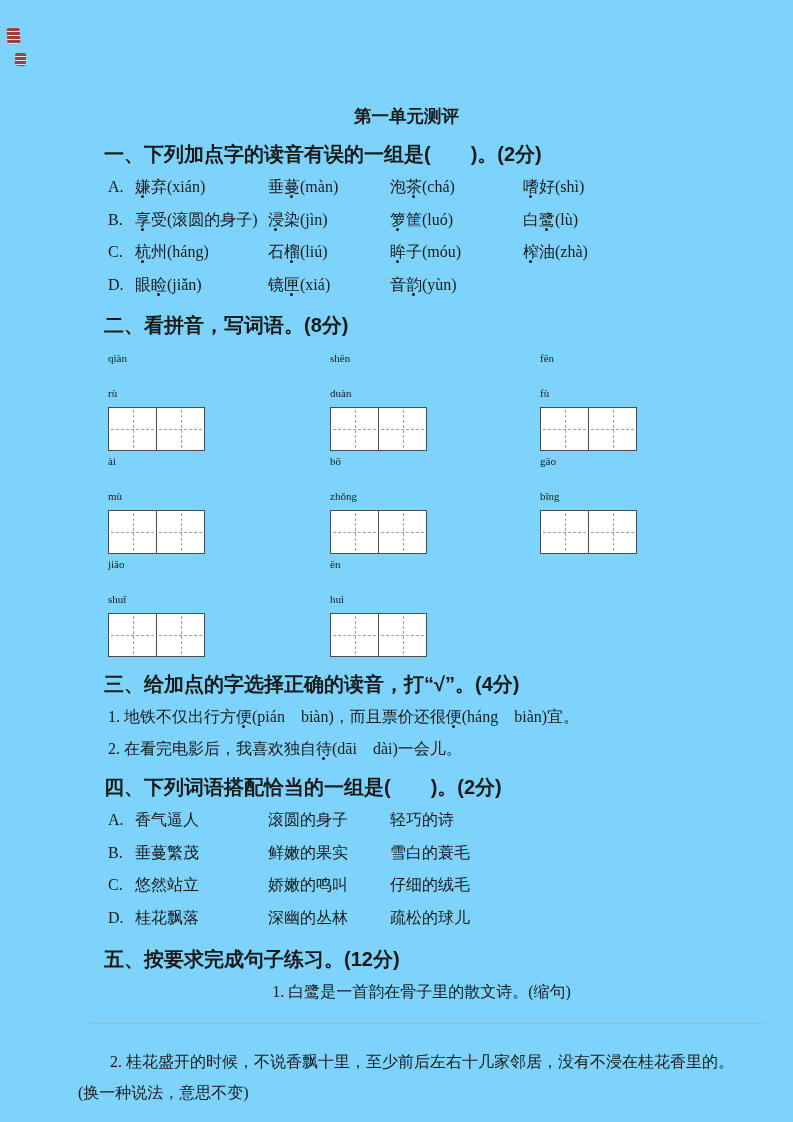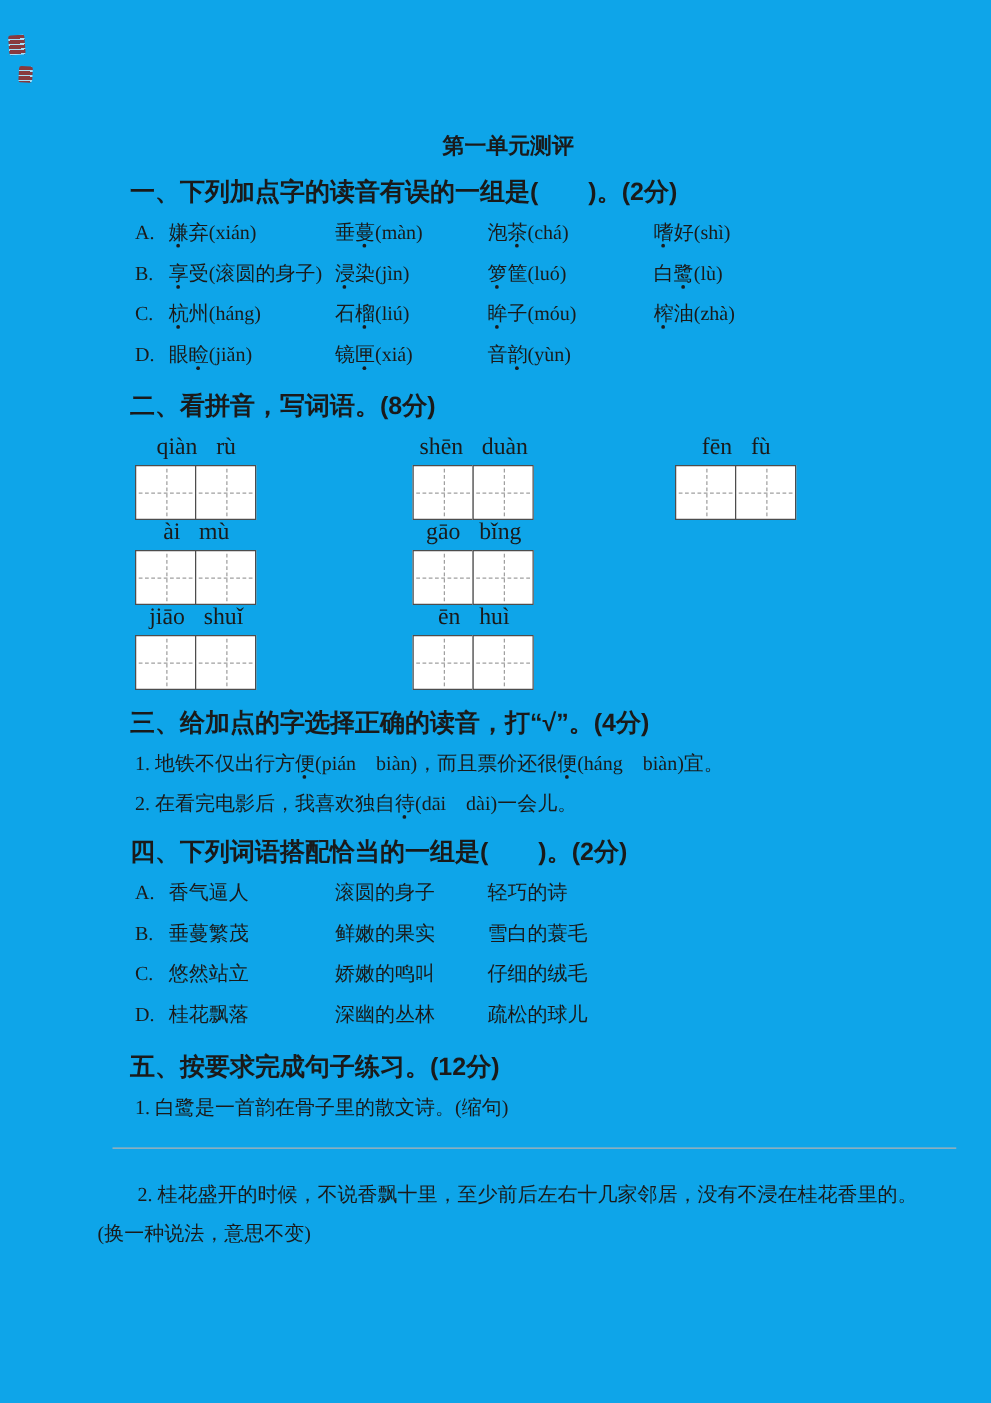--- a/index.html
+++ b/index.html
@@ -1,19 +1,19 @@
 <!DOCTYPE html>
 <html><head>
 <meta charset="utf-8">
 <style>
   * { box-sizing: border-box; }
   html,body { margin:0; padding:0; background:#ffffff; }
   .page {
     width:793px; height:1122px; position:relative; overflow:hidden;
-    background:#0ea5e9; color:#1a1a1a;
+    background:#7dd3fc; color:#1a1a1a;
     font-family:"Liberation Serif","DejaVu Serif",serif;
     font-size:16px;
   }
   
   .mark { position:absolute; opacity:.85; }
   .mark1 { left:7px; top:28px; width:13px; height:16px; transform:rotate(-4deg);
     background:repeating-linear-gradient(180deg,#9e2620 0 3px,rgba(255,255,255,.75) 3px 4px); border-radius:2px;}
   .mark2 { left:15px; top:53px; width:11px; height:13px; transform:rotate(3deg);
     background:repeating-linear-gradient(180deg,#9e2620 0 3px,rgba(255,255,255,.75) 3px 4px); border-radius:2px;}
 
@@ -40,31 +40,31 @@
     content:""; position:absolute; left:50%; bottom:-3px; width:3px; height:3px;
     margin-left:-2px; border-radius:50%; background:#1a1a1a;
   }
 
   
   .q2sec { margin-left:30px; }
   .q2row { display:grid; grid-template-columns:222px 210px auto; }
   .q2row.r1 { margin-top:9px; }
   .q2row + .q2row { }
   .pyline { width:98px; display:flex; justify-content:center; gap:15px;
-    font-size:19px; line-height:20px; margin-bottom:4px; }
+    font-size:11px; line-height:20px; margin-bottom:4px;flex-direction:column; }
   .wgrid { display:flex; }
   .wcell { width:49px; height:44px; border:1px solid #4d4d4d; position:relative; background:#fff; }
   .wcell + .wcell { margin-left:-1px; }
   .wcell::before { content:""; position:absolute; top:2px; bottom:2px; left:50%; border-left:1px dashed #a0a0a0; }
   .wcell::after  { content:""; position:absolute; left:2px; right:2px; top:50%; border-top:1px dashed #a0a0a0; }
 
   .sents { margin-left:30px; margin-top:3px; }
   .sent { line-height:32px; }
 
-  .q5item1 { margin-left:30px; margin-top:3px; line-height:32px; }
+  .q5item1 { margin-left:30px; margin-top:3px; line-height:32px;text-align:center; }
   .ansline { height:0; border-top:1px solid #b3b3b3; margin:15px -30px 0 12px; }
   .q5para { margin-top:22px; width:668px; text-indent:2em; line-height:31px; }
   .q5note { line-height:31px; }
 </style>
 </head>
 <body>
 
 <div class="page">
   <div class="mark mark1"></div>
   <div class="mark mark2"></div>
@@ -150,20 +150,30 @@
               <span>ài</span>
               <span>mù</span>
             </div>
           <div class="wgrid">
               <div class="wcell"></div>
               <div class="wcell"></div>
             </div>
         </div>
         <div>
           <div class="pyline">
+              <span>bō</span>
+              <span>zhǒng</span>
+            </div>
+          <div class="wgrid">
+              <div class="wcell"></div>
+              <div class="wcell"></div>
+            </div>
+        </div>
+        <div>
+          <div class="pyline">
               <span>gāo</span>
               <span>bǐng</span>
             </div>
           <div class="wgrid">
               <div class="wcell"></div>
               <div class="wcell"></div>
             </div>
         </div>
       </div>
 

